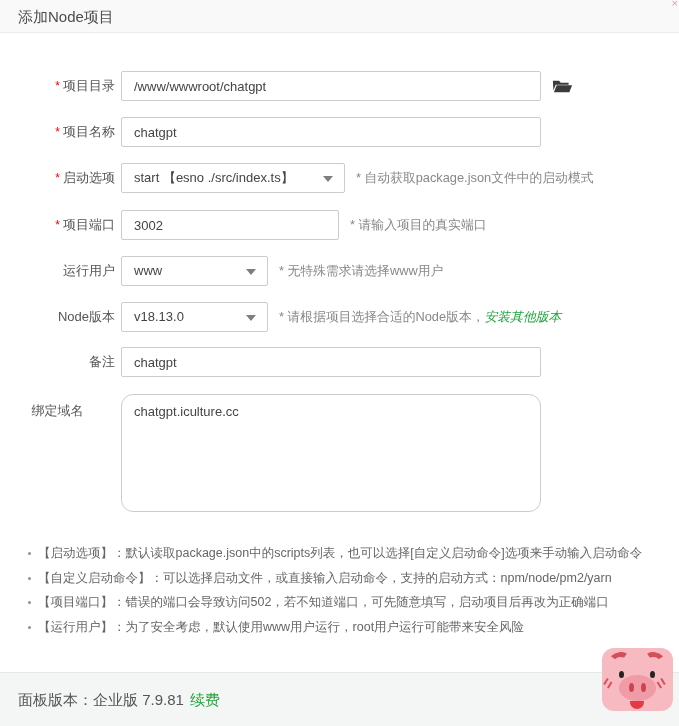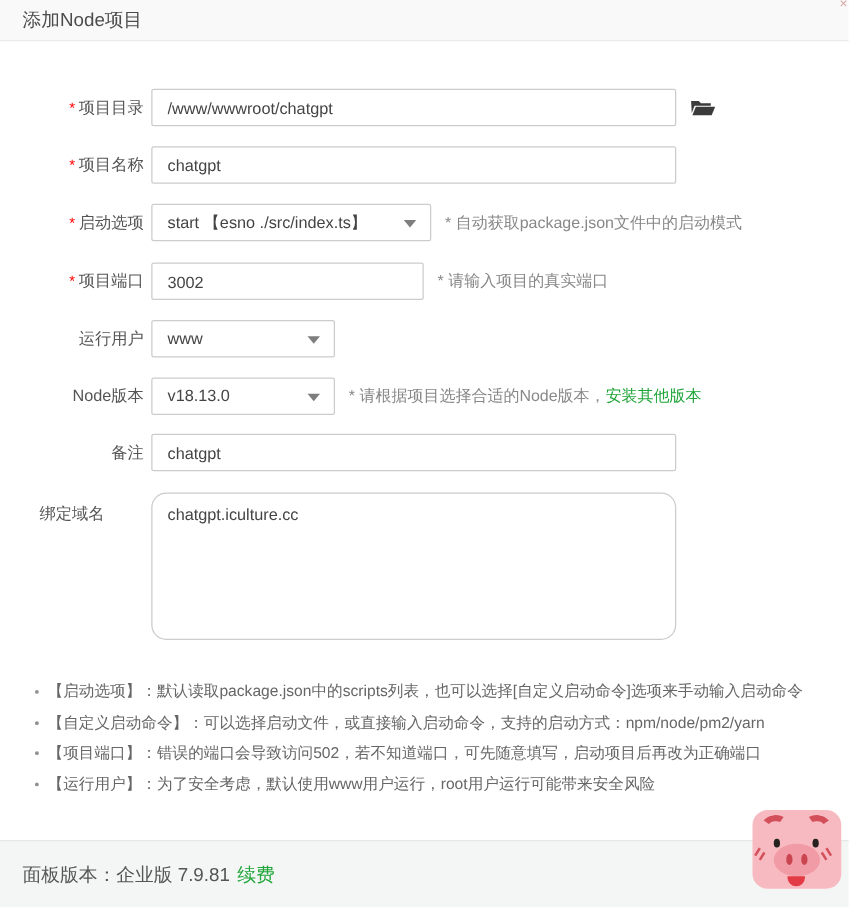--- a/index.html
+++ b/index.html
@@ -40,21 +40,21 @@
     position:relative; height:30px; border:1px solid #ccc; border-radius:2px;
     background:#fff; font-size:13px; color:#444; line-height:28px;
     padding:0 28px 0 12px; cursor:pointer; white-space:nowrap;
   }
   .caret {
     position:absolute; right:11px; top:12px; width:0; height:0;
     border-left:5px solid transparent; border-right:5px solid transparent;
     border-top:6px solid #7e7e7e;
   }
   .hint { margin-left:11px; font-size:12.8px; color:#888; white-space:nowrap; }
-  .hint-link { color:#20a53a; cursor:pointer; }
+  .hint-link { color:#20a53a; cursor:pointer;font-style:italic; }
   .folder-btn { margin-left:11px; cursor:pointer; display:flex; align-items:center; }
   .row-area { align-items:flex-start; height:118px; }
   .row-area .label-cell { padding-top:8px;text-align:center; }
   .ta {
     width:420px; height:118px; border:1px solid #ccc; border-radius:12px;
     font-size:13px; color:#444; padding:8px 12px; resize:none; outline:none;
     font-family:"Liberation Sans","DejaVu Sans",sans-serif; line-height:18px;
   }
   
   .notes { position:absolute; top:545px; left:0; right:8px; }
@@ -137,20 +137,21 @@
   <input class="tb ctrl" style="width: 218px;" value="3002">
   <span class="hint">* 请输入项目的真实端口</span>
 </div>
 
 <div class="row" style="top:256px;">
   <div class="label-cell"><span>运行用户</span></div>
   <div class="sel ctrl" style="width:147px;">
     <span>www</span>
     <span class="caret"></span>
   </div>
+  <span class="hint">* 无特殊需求请选择www用户</span>
 </div>
 
 <div class="row" style="top:302px;">
   <div class="label-cell"><span>Node版本</span></div>
   <div class="sel ctrl" style="width:147px;">
     <span>v18.13.0</span>
     <span class="caret"></span>
   </div>
   <span class="hint"><span>* 请根据项目选择合适的Node版本，</span><span class="hint-link">安装其他版本</span></span>
 </div>

